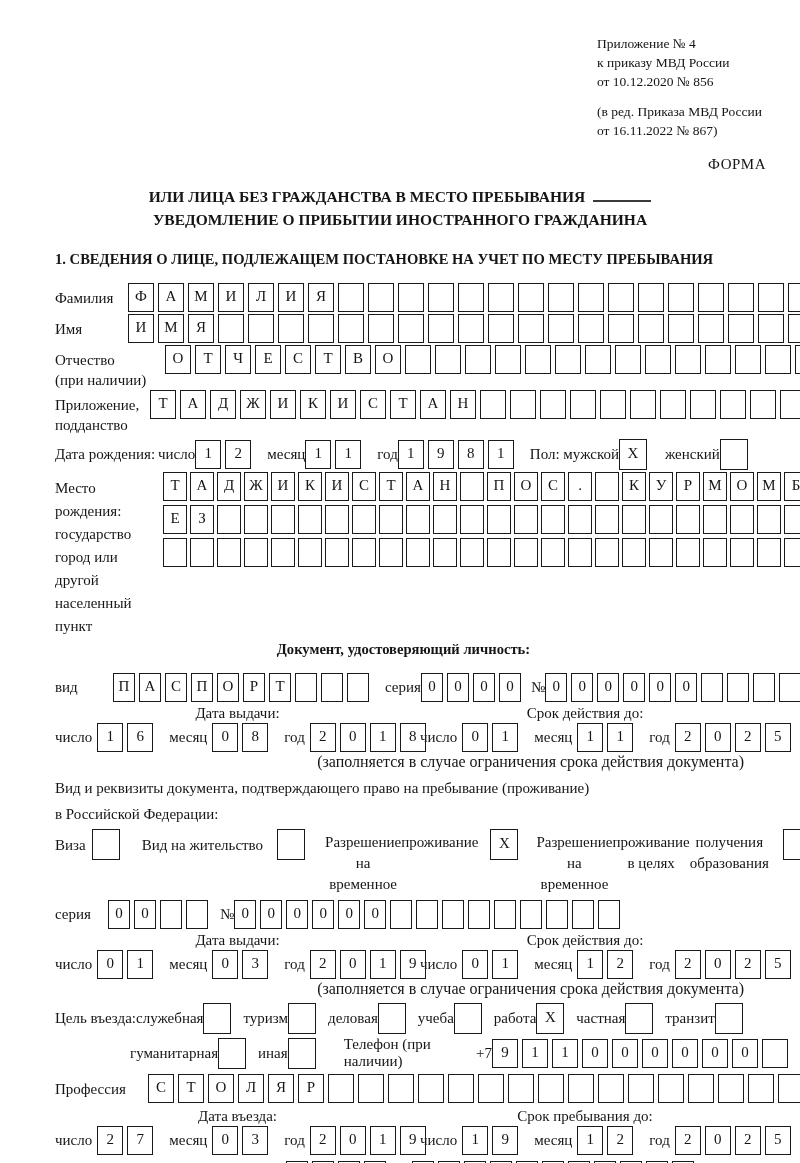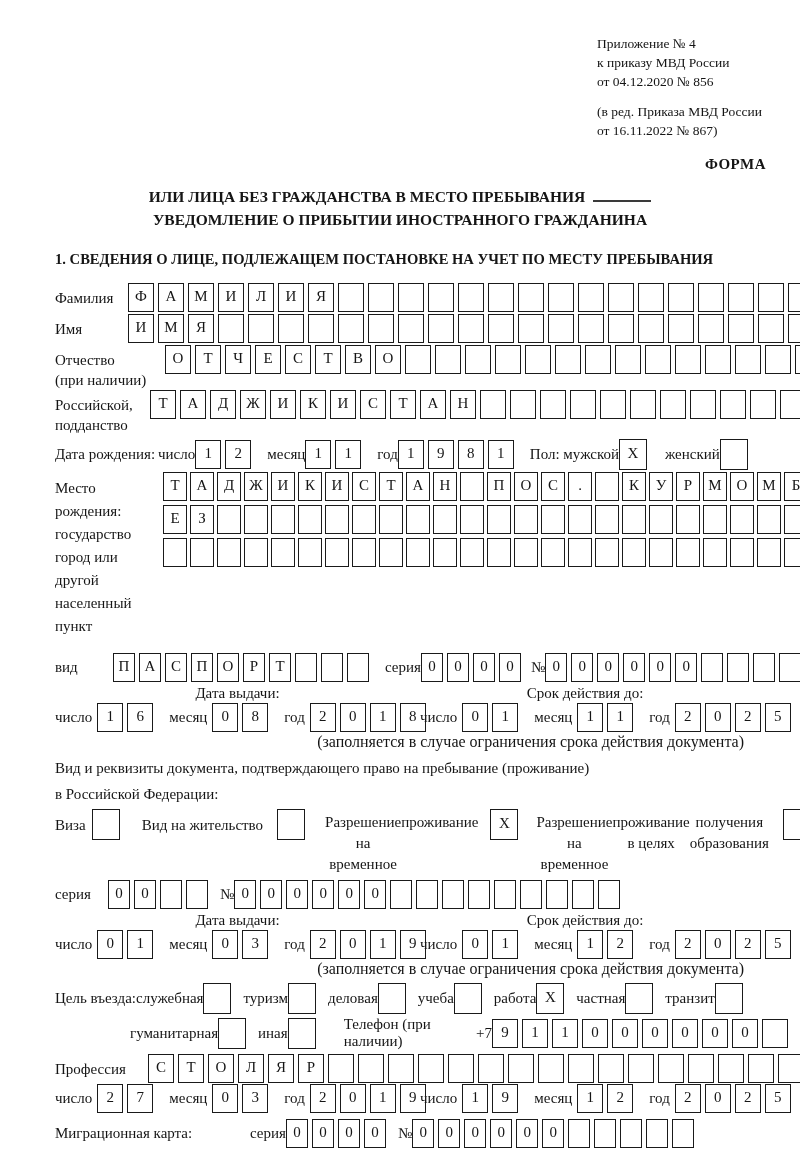--- a/index.html
+++ b/index.html
@@ -2,21 +2,21 @@
 <html><head>
 <meta charset="utf-8">
 <style>
   html,body{margin:0;padding:0;}
   body{width:800px;height:1163px;background:#ffffff;font-family:"Liberation Serif",serif;color:#151515;overflow:hidden;}
   .page{padding:34px 8px 0 55px;}
 
   .hdr{margin-left:auto;width:195px;font-size:13.5px;line-height:19px;}
   .hdr div{white-space:nowrap;}
   .hdr .amend{margin-top:11px;}
-  .forma{text-align:right;padding-right:26px;font-weight:bold;font-size:15px;margin-top:16px;letter-spacing:.5px;}
+  .forma{text-align:right;padding-right:26px;font-weight:normal;font-size:15px;margin-top:16px;letter-spacing:.5px;}
 
   .title{margin-left:-55px;margin-right:-8px;text-align:center;font-weight:bold;font-size:15.5px;line-height:23px;margin-top:12px;}
   .blank{display:inline-block;width:58px;border-bottom:2.5px solid #3a3a3a;height:13px;margin-left:8px;}
 
   .sect{margin-top:20px;font-weight:bold;font-size:14.6px;white-space:nowrap;}
 
   .frow{display:flex;align-items:flex-start;}
   .lbl{font-size:15px;line-height:20px;padding-top:5px;flex:none;white-space:nowrap;}
   .lblcol{display:flex;flex-direction:column;flex:none;font-size:15px;line-height:20px;padding-top:5px;}
   .lblcol.tall{line-height:23px;}
@@ -49,21 +49,21 @@
   .inlinerow{display:flex;align-items:center;font-size:15px;}
 </style>
 </head>
 <body>
 
 <div class="page">
 
   <div class="hdr">
     <div>Приложение № 4</div>
     <div>к приказу МВД России</div>
-    <div>от 04.12.2020 № 856</div>
+    <div>от 10.12.2020 № 856</div>
     <div class="amend">(в ред. Приказа МВД России</div>
     <div>от 16.11.2022 № 867)</div>
   </div>
 
   <div class="forma">ФОРМА</div>
 
   <div class="title">
     <div><span>ИЛИ ЛИЦА БЕЗ ГРАЖДАНСТВА В МЕСТО ПРЕБЫВАНИЯ</span><span class="blank"></span></div>
     <div>УВЕДОМЛЕНИЕ О ПРИБЫТИИ ИНОСТРАННОГО ГРАЖДАНИНА</div>
   </div>
@@ -154,21 +154,21 @@
         <span class="cb"></span>
         <span class="cb"></span>
         <span class="cb"></span>
         <span class="cb"></span>
         <span class="cb"></span>
       </span>
   </div>
 
   <div class="frow" style="margin-top:0;">
     <span class="lblcol" style="width:95px;">
-      <span>Российской,</span>
+      <span>Приложение,</span>
       <span>подданство</span>
     </span>
     <span class="boxes">
         <span class="cb">Т</span>
         <span class="cb">А</span>
         <span class="cb">Д</span>
         <span class="cb">Ж</span>
         <span class="cb">И</span>
         <span class="cb">К</span>
         <span class="cb">И</span>
@@ -301,20 +301,21 @@
           <span class="cb"></span>
           <span class="cb"></span>
           <span class="cb"></span>
           <span class="cb"></span>
           <span class="cb"></span>
           <span class="cb"></span>
         </span>
     </span>
   </div>
 
+  <div class="dochead">Документ, удостоверяющий личность:</div>
 
   <div class="inlinerow sm" style="margin-top:15px;">
     <span class="plab" style="width:58px;flex:none;">вид</span>
     <span class="boxes">
         <span class="cb">П</span>
         <span class="cb">А</span>
         <span class="cb">С</span>
         <span class="cb">П</span>
         <span class="cb">О</span>
         <span class="cb">Р</span>
@@ -574,20 +575,24 @@
         <span class="cb"></span>
         <span class="cb"></span>
         <span class="cb"></span>
         <span class="cb"></span>
         <span class="cb"></span>
         <span class="cb"></span>
         <span class="cb"></span>
       </span>
   </div>
 
+  <div class="dhead" style="margin-top:5px;">
+    <span class="h1">Дата въезда:</span>
+    <span class="h2">Срок пребывания до:</span>
+  </div>
   <div class="drow">
     <span class="dcol1">
       <span class="dlab">число</span>
       <span class="boxes">
           <span class="cb">2</span>
           <span class="cb">7</span>
         </span>
       <span class="dlab gg">месяц</span>
       <span class="boxes">
           <span class="cb">0</span>

